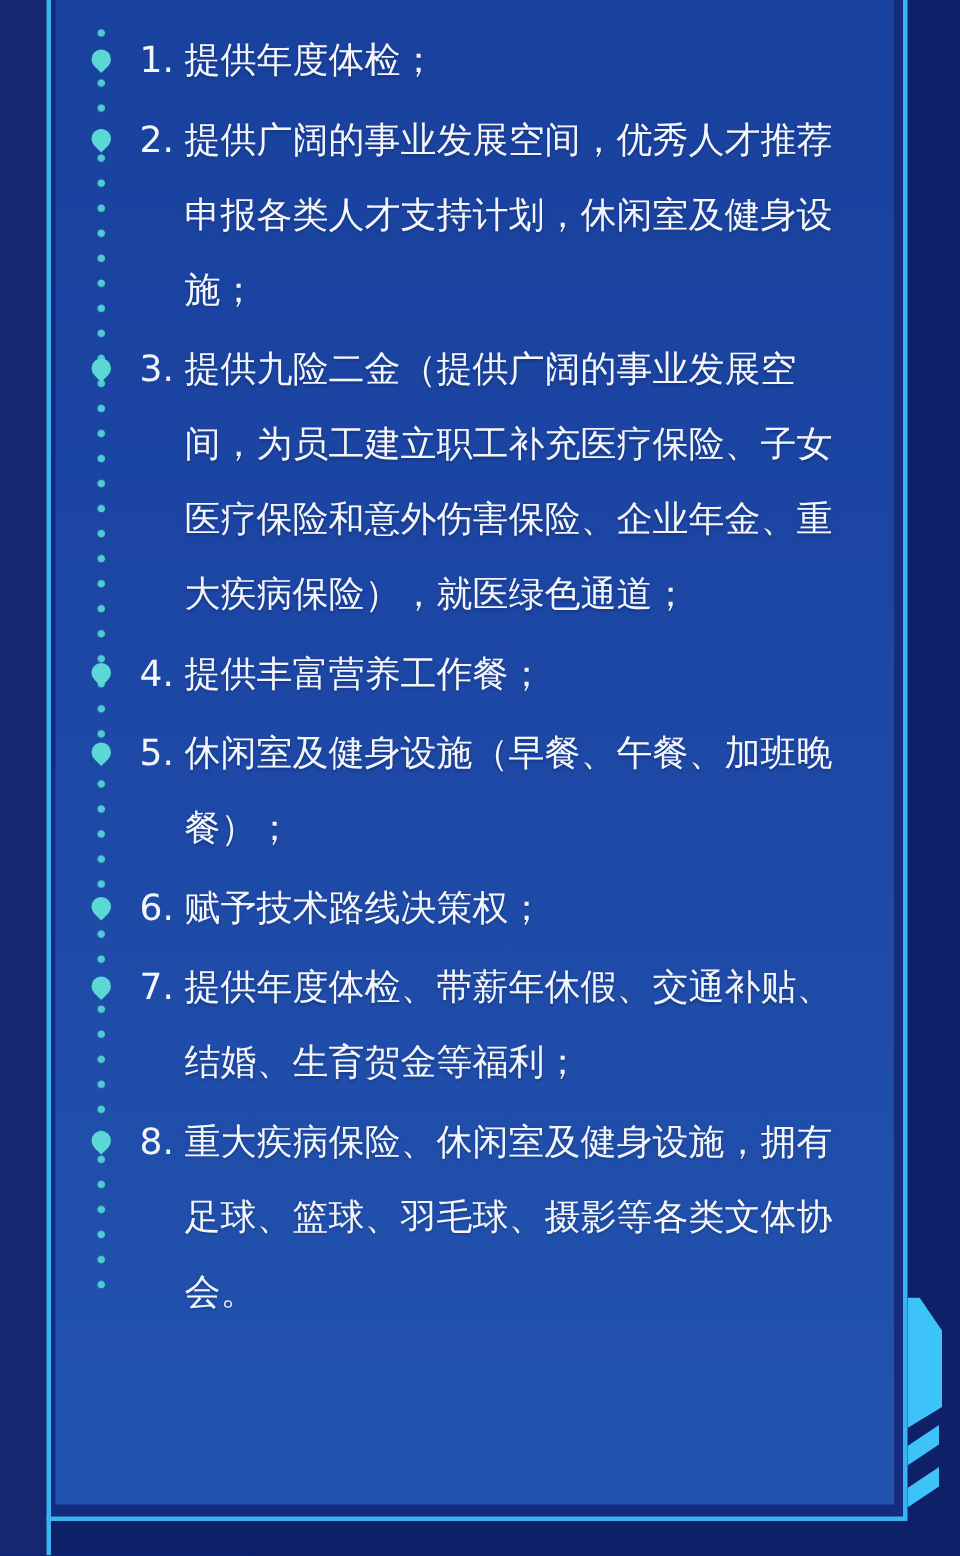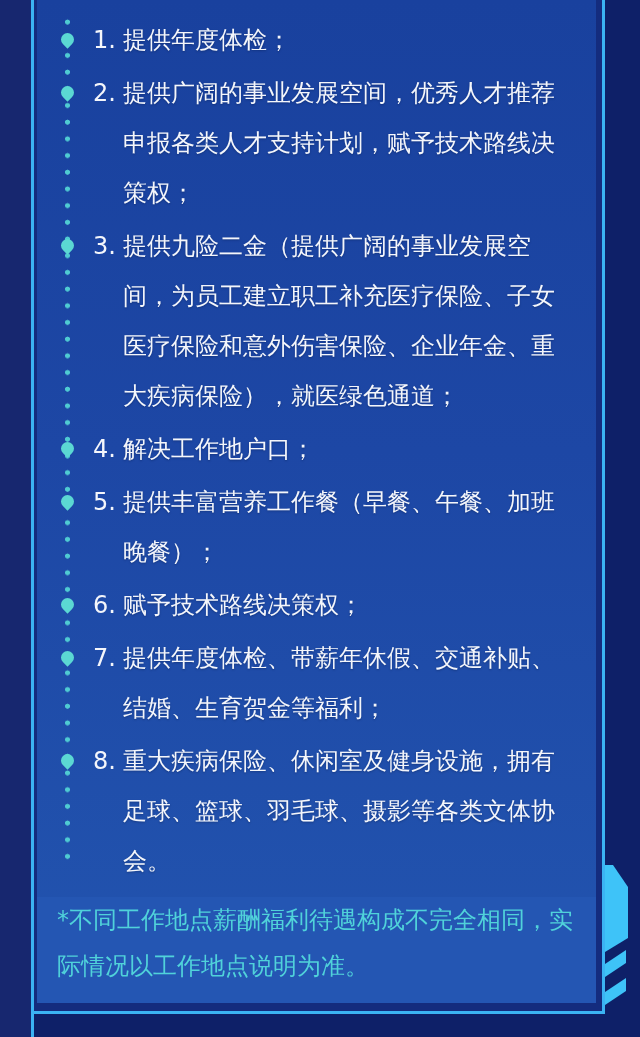--- a/index.html
+++ b/index.html
@@ -98,56 +98,53 @@
 
   <ol class="benefits" id="benefits-list">
       <li>
         <span class="pin"></span>
         <span class="num">1.</span>
         <span class="itext">提供年度体检；</span>
       </li>
       <li>
         <span class="pin"></span>
         <span class="num">2.</span>
-        <span class="itext">提供广阔的事业发展空间，优秀人才推荐申报各类人才支持计划，赋予技术路线决策权；</span>
+        <span class="itext">提供广阔的事业发展空间，优秀人才推荐申报各类人才支持计划，休闲室及健身设施；</span>
       </li>
       <li>
         <span class="pin"></span>
         <span class="num">3.</span>
         <span class="itext">提供九险二金（提供广阔的事业发展空间，为员工建立职工补充医疗保险、子女医疗保险和意外伤害保险、企业年金、重大疾病保险），就医绿色通道；</span>
       </li>
       <li>
         <span class="pin"></span>
         <span class="num">4.</span>
-        <span class="itext">解决工作地户口；</span>
+        <span class="itext">提供丰富营养工作餐；</span>
       </li>
       <li>
         <span class="pin"></span>
         <span class="num">5.</span>
-        <span class="itext">提供丰富营养工作餐（早餐、午餐、加班晚餐）；</span>
+        <span class="itext">休闲室及健身设施（早餐、午餐、加班晚餐）；</span>
       </li>
       <li>
         <span class="pin"></span>
         <span class="num">6.</span>
         <span class="itext">赋予技术路线决策权；</span>
       </li>
       <li>
         <span class="pin"></span>
         <span class="num">7.</span>
         <span class="itext">提供年度体检、带薪年休假、交通补贴、结婚、生育贺金等福利；</span>
       </li>
       <li>
         <span class="pin"></span>
         <span class="num">8.</span>
         <span class="itext">重大疾病保险、休闲室及健身设施，拥有足球、篮球、羽毛球、摄影等各类文体协会。</span>
       </li>
     </ol>
 
-  <div class="footnote">
-    <p>*不同工作地点薪酬福利待遇构成不完全相同，实际情况以工作地点说明为准。</p>
-  </div>
 
   <div class="deco">
     <div class="banner"></div>
     <div class="stripe-a"></div>
     <div class="stripe-b"></div>
   </div>
 </div>
 
 </body></html>

